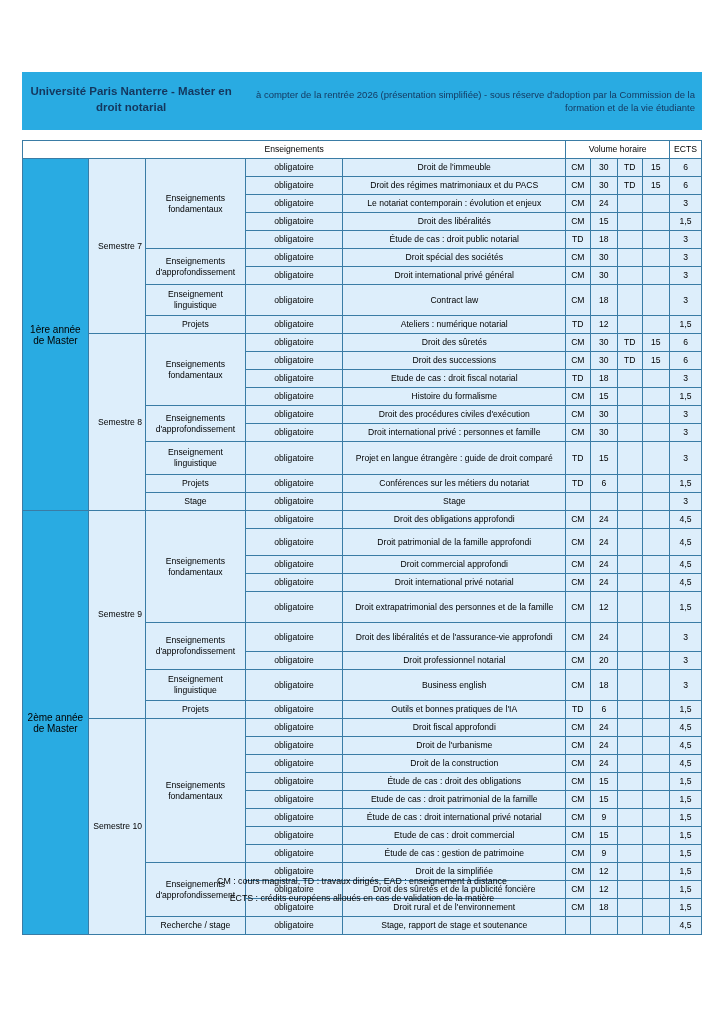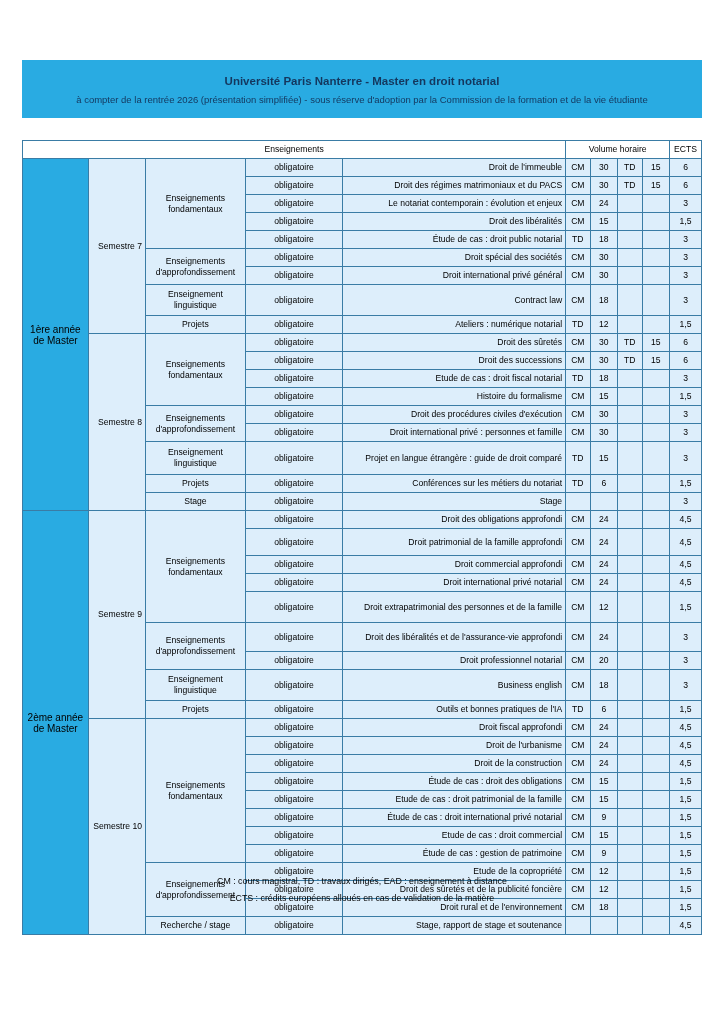--- a/index.html
+++ b/index.html
@@ -17,28 +17,28 @@
   .page {
     width: 724px;
     height: 1024px;
     box-sizing: border-box;
     padding: 0;
     position: relative;
   }
   .header-band {
     position: absolute;
     left: 22px;
-    top: 60px;
+    top: 72px;
     width: 680px;
     height: 58px;
     background: #29ABE2;
     border: 1px solid #29ABE2;
     box-sizing: border-box;
     display: flex;
-    flex-direction: column;
+    flex-direction: row;
     align-items: center;
     justify-content: center;
   }
   .header-title {
     font-size: 11.5px;
     font-weight: bold;
     color: #14375e;
     text-align: center;
     line-height: 16px;
     margin-bottom: 4px;
@@ -86,21 +86,21 @@
   }
   .groupcell {
     text-align: center;
     line-height: 12px;
   }
   .oblig {
     text-align: center;
     margin-top: 28px;
   }
   .course {
-    text-align: right;
+    text-align: center;
     padding-left: 4px;
   }
   .ctr {
     text-align: center;
   }
   .num {
     text-align: center;
   }
   .footnotes {
     position: absolute;
@@ -519,21 +519,21 @@
         <td class="ctr"></td>
         <td class="num"></td>
         <td class="num">1,5</td>
       </tr>
       <tr>
         <td class="groupcell" rowspan="3">
           <span>Enseignements</span><br>
           <span>d'approfondissement</span>
         </td>
         <td class="oblig">obligatoire</td>
-        <td class="course">Etude de la copropriété</td>
+        <td class="course">Droit de la simplifiée</td>
         <td class="ctr">CM</td>
         <td class="num">12</td>
         <td class="ctr"></td>
         <td class="num"></td>
         <td class="num">1,5</td>
       </tr>
       <tr>
         <td class="oblig">obligatoire</td>
         <td class="course">Droit des sûretés et de la publicité foncière</td>
         <td class="ctr">CM</td>

